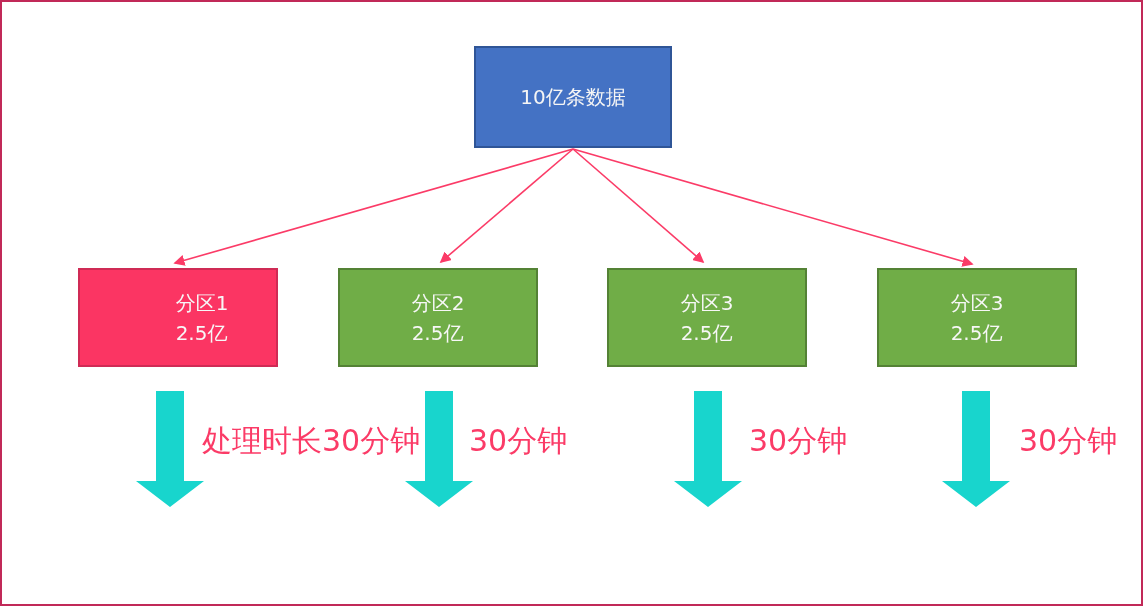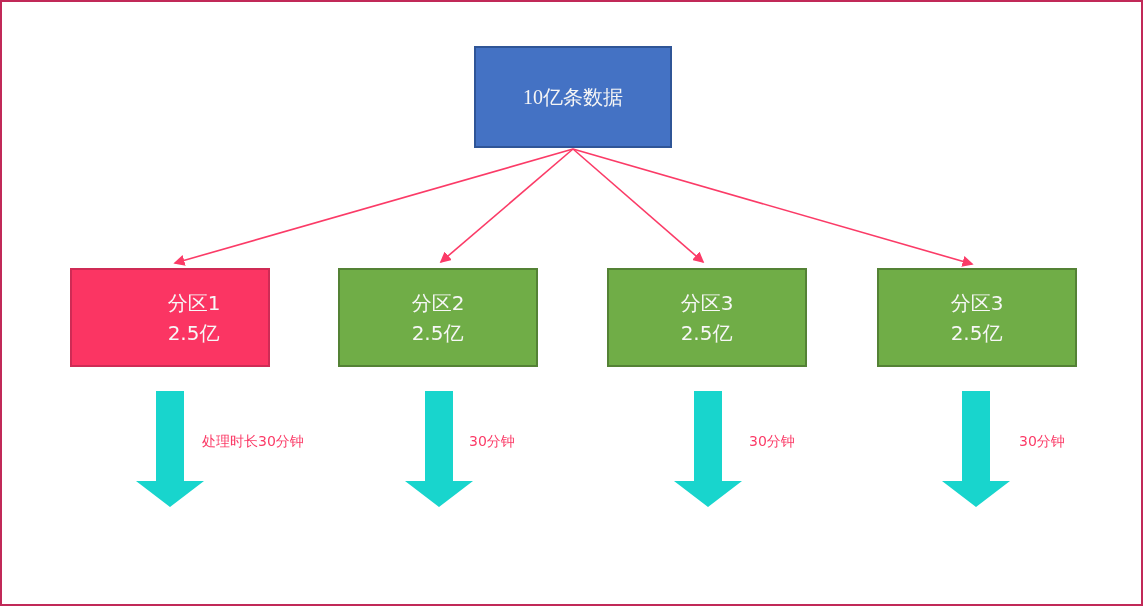--- a/index.html
+++ b/index.html
@@ -32,21 +32,21 @@
     left: 472px; top: 44px;
     width: 198px; height: 102px;
   }
 
   .node-partition {
     top: 266px;
     width: 200px; height: 99px;
   }
   .node-partition .text-block { text-align: left; }
 
-  .pos-p0 { left: 68px; padding-left: 48px; }
+  .pos-p0 { left: 76px; padding-left: 48px; }
   .pos-p1 { left: 336px; }
   .pos-p2 { left: 605px; }
   .pos-p3 { left: 875px; }
 
   .connector-layer {
     position: absolute;
     left: 0; top: 0;
     width: 1143px; height: 606px;
     pointer-events: none;
   }
@@ -62,21 +62,21 @@
     width: 68px; height: 116px;
   }
   .da-pos-0 { left: 134px; }
   .da-pos-1 { left: 403px; }
   .da-pos-2 { left: 672px; }
   .da-pos-3 { left: 940px; }
 
   .duration-label {
     position: absolute;
     top: 424px;
-    font-size: 14px;
+    font-size: 30px;
     line-height: 30px;
     color: #fb3b67;
     white-space: nowrap;
   }
   .dl-pos-0 { left: 200px; }
   .dl-pos-1 { left: 467px; }
   .dl-pos-2 { left: 747px; }
   .dl-pos-3 { left: 1017px; }
 </style>
 </head>
@@ -89,21 +89,21 @@
       <marker id="arrowhead" viewBox="0 0 10 10" refX="8.5" refY="5" markerWidth="7" markerHeight="7" orient="auto">
         <path d="M0,0 L10,5 L0,10 z" style="fill: rgb(251, 59, 103);"></path>
       </marker>
     </defs>
     <line class="connector-line" x1="571" y1="147" x2="173" y2="261" marker-end="url(#arrowhead)" style="stroke: rgb(251, 59, 103);"></line>
     <line class="connector-line" x1="571" y1="147" x2="439" y2="260" marker-end="url(#arrowhead)" style="stroke: rgb(251, 59, 103);"></line>
     <line class="connector-line" x1="571" y1="147" x2="701" y2="260" marker-end="url(#arrowhead)" style="stroke: rgb(251, 59, 103);"></line>
     <line class="connector-line" x1="571" y1="147" x2="970" y2="262" marker-end="url(#arrowhead)" style="stroke: rgb(251, 59, 103);"></line>
   </svg>
 
-  <div class="node node-root" style="background-color: rgb(68, 114, 196); border-color: rgb(47, 85, 151); color: rgb(245, 245, 245); font-family: Liberation Serif, serif;">
+  <div class="node node-root" style="background-color: rgb(68, 114, 196); border-color: rgb(47, 85, 151); color: rgb(245, 245, 245);">
     <span>10亿条数据</span>
   </div>
 
   <div class="node node-partition pos-p0" style="background-color: rgb(251, 53, 99); border-color: rgb(207, 43, 85);">
     <div class="text-block">
       <div>分区1</div>
       <div>2.5亿</div>
     </div>
   </div>
   <div class="node node-partition pos-p1" style="background-color: rgb(112, 173, 71); border-color: rgb(84, 130, 53); justify-content: center;">

